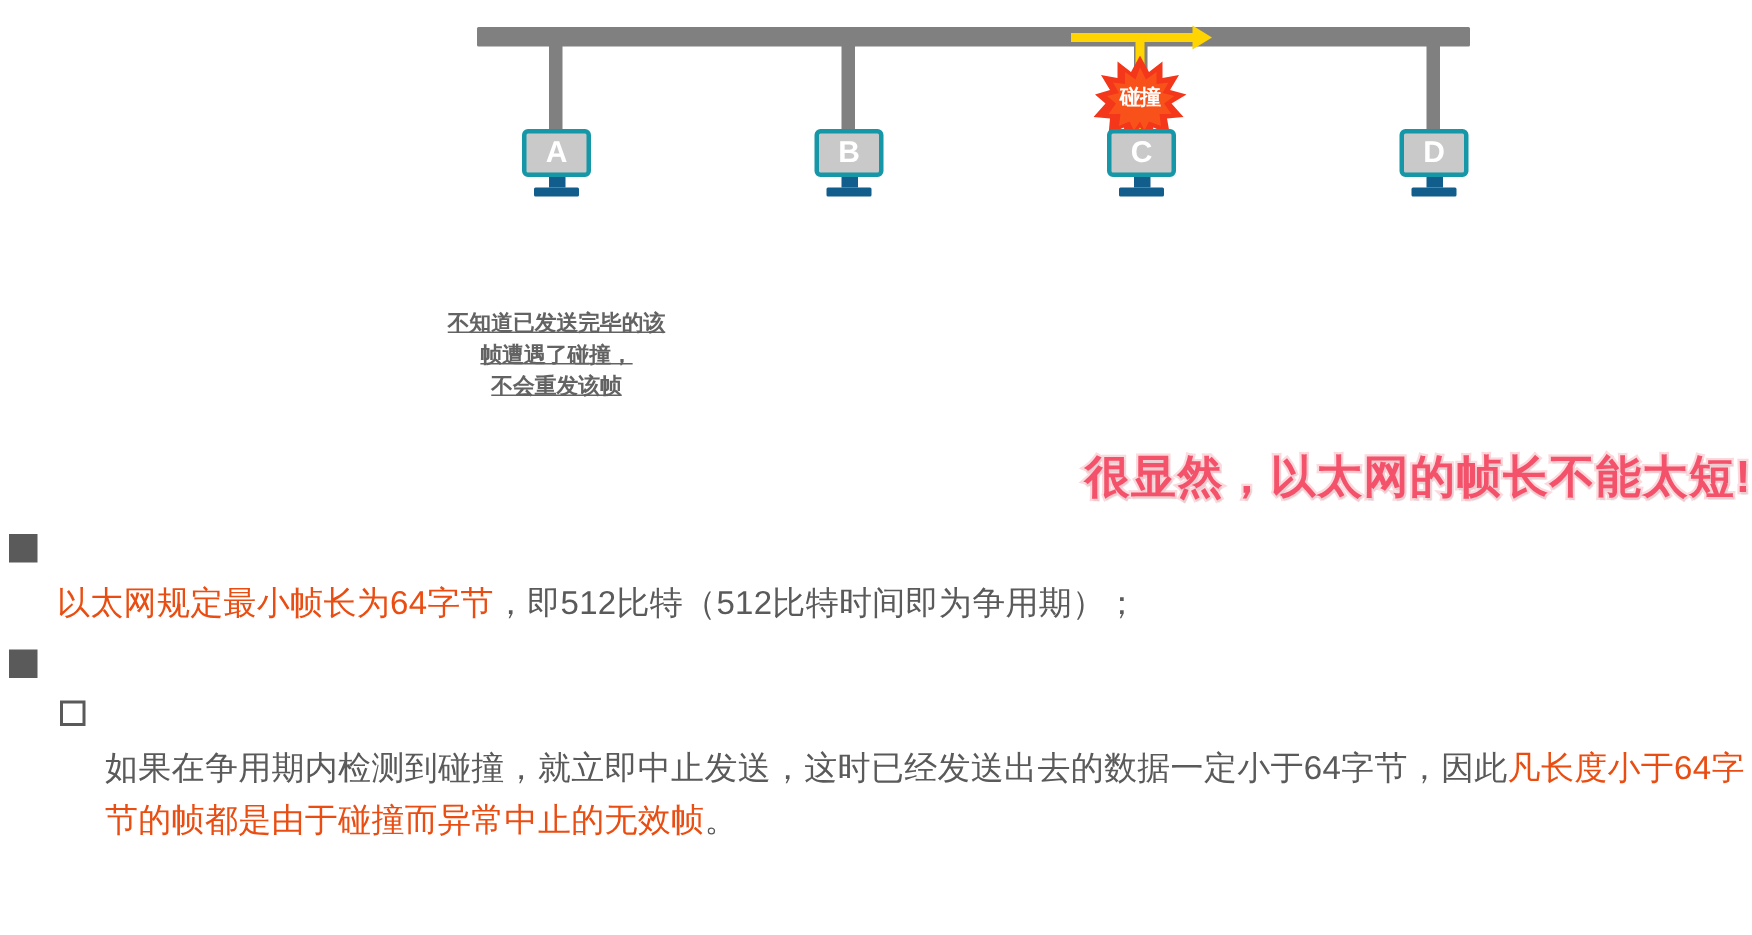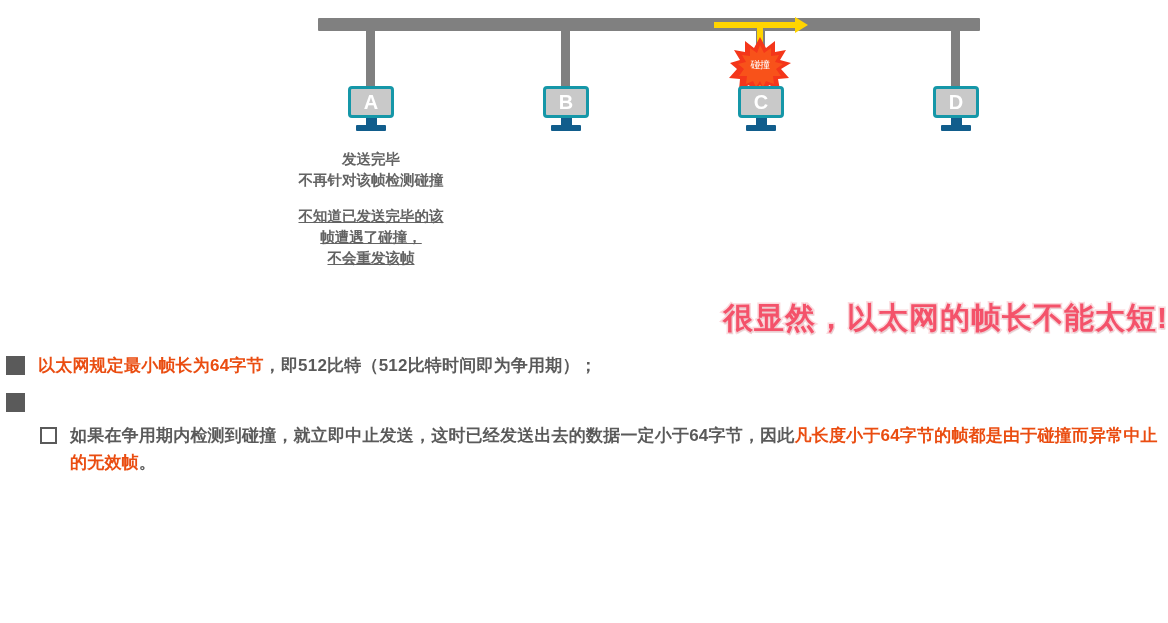--- a/index.html
+++ b/index.html
@@ -111,22 +111,22 @@
   .collision svg { display: block; }
   .collision-label {
     position: absolute;
     left: 0;
     top: 0;
     width: 62px;
     height: 56px;
     display: flex;
     align-items: center;
     justify-content: center;
-    font-size: 10px;
-    font-weight: normal;
+    font-size: 14px;
+    font-weight: bold;
     color: #ffffff;
     letter-spacing: -0.5px;
   }
 
   
   .caption {
     position: absolute;
     text-align: center;
     font-size: 14.5px;
     font-weight: bold;
@@ -177,25 +177,26 @@
     flex: 0 0 auto;
     width: 17px;
     height: 17px;
     border: 2.5px solid #5a5a5a;
     box-sizing: border-box;
     margin-top: 5px;
     margin-right: 13px;
     background: #ffffff;
   }
   .line-text {
-    font-size: 17px;
-    font-weight: bold;
+    font-size: 22px;
+    font-weight: normal;
     color: #5a5a5a;
     line-height: 1.6;
     letter-spacing: 0.2px;
+    margin-top: 32px;
   }
   .hl { color: #ea4d11; }
 </style>
 </head>
 <body>
 
 <div id="diagram">
 
   <div class="bus-bar"></div>
 
@@ -241,22 +242,20 @@
   </div>
 
   <div class="node" style="left:928px;">
     <div class="monitor">
       <span>D</span>
     </div>
     <div class="stand-neck"></div>
     <div class="stand-base"></div>
   </div>
 
-  <div class="caption" style="left:255px; top:149px; width:232px;">发送完毕
-不再针对该帧检测碰撞</div>
   <div class="caption" style="left:258px; top:206px; width:226px;text-decoration:underline;">不知道已发送完毕的该
 帧遭遇了碰撞，
 不会重发该帧</div>
 </div>
 
 <div id="headline">很显然，以太网的帧长不能太短!</div>
 
 <div id="bullets">
     <div class="row row-l1">
       <div class="bullet-filled"></div>

